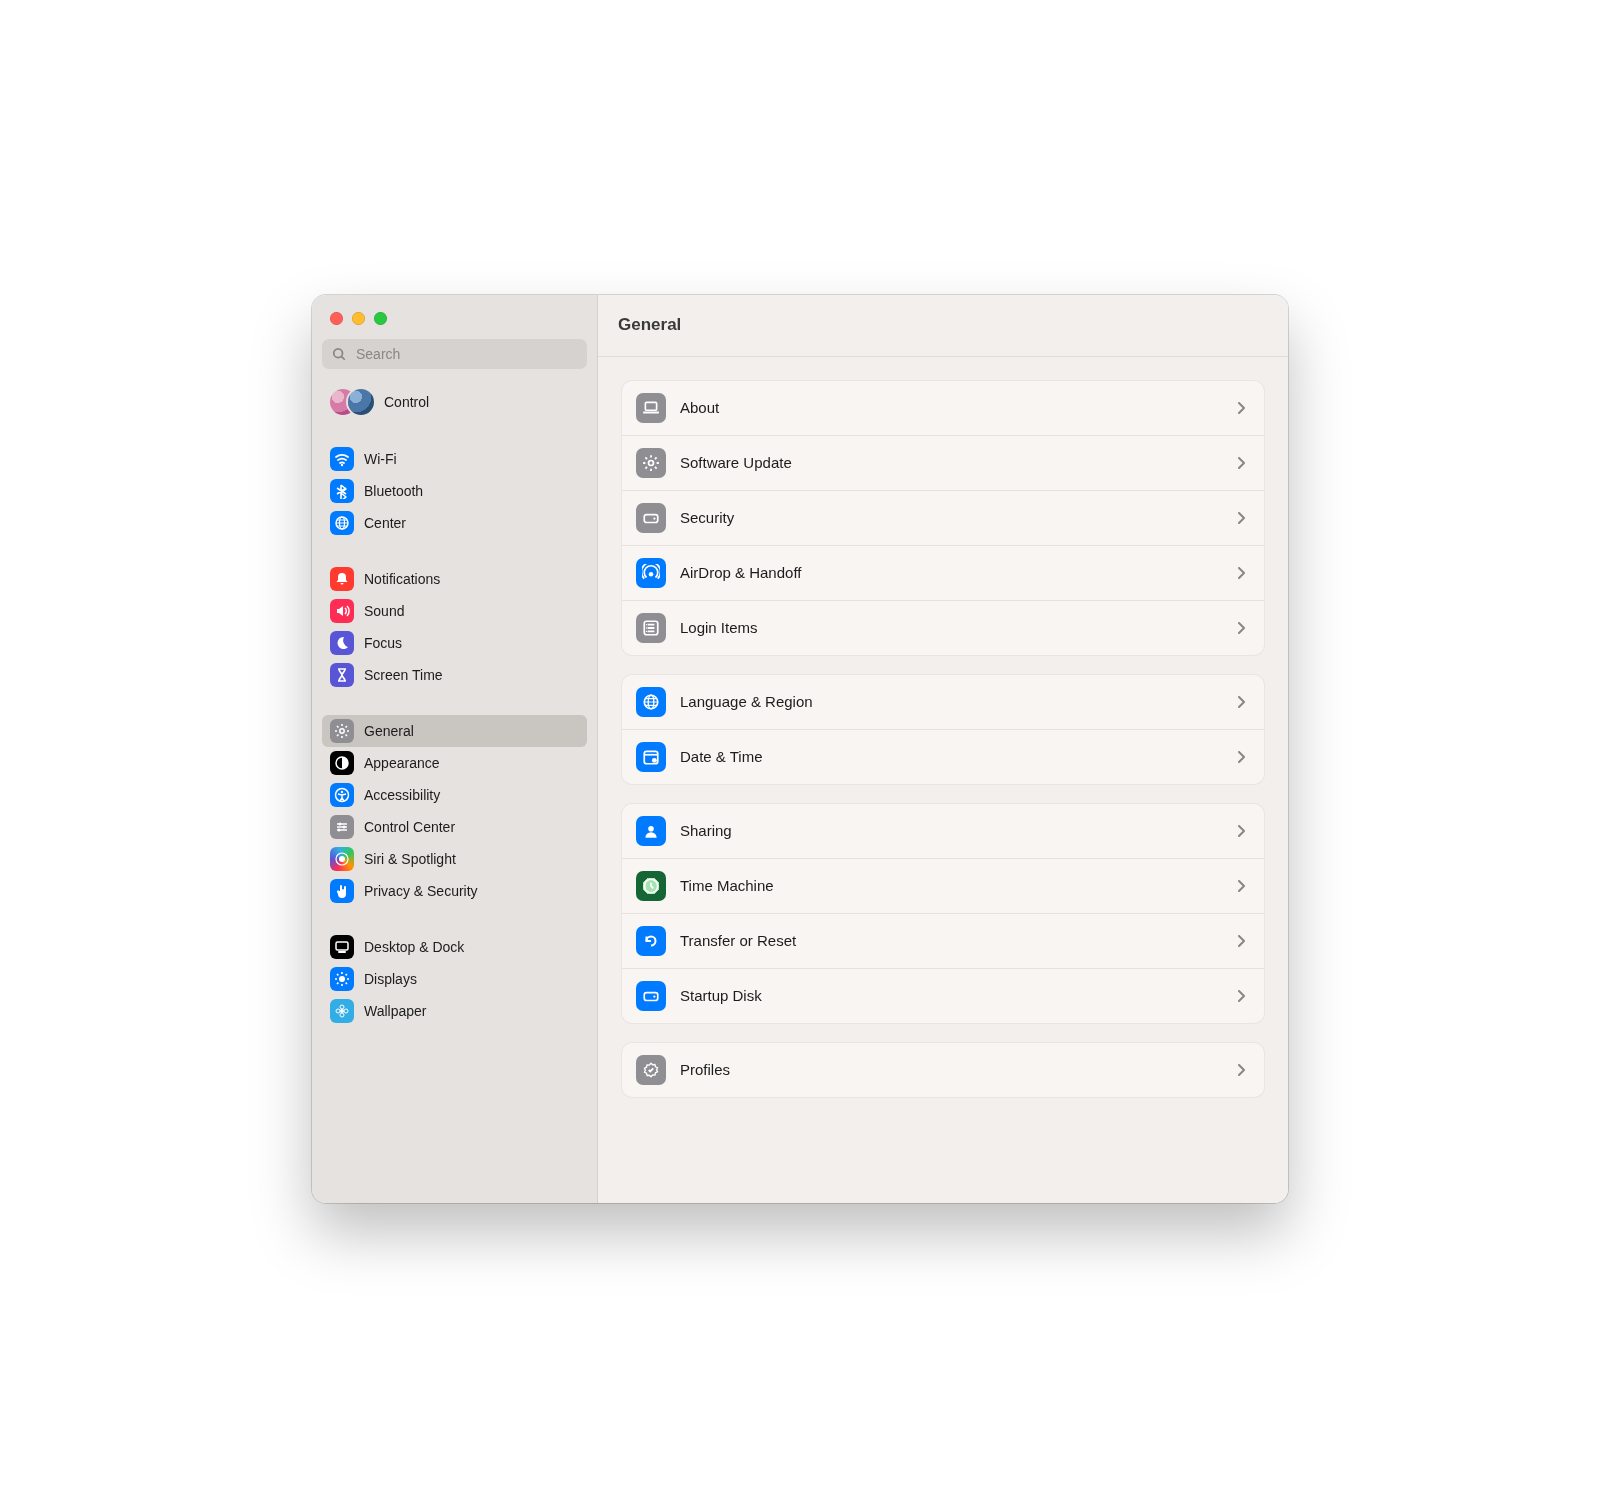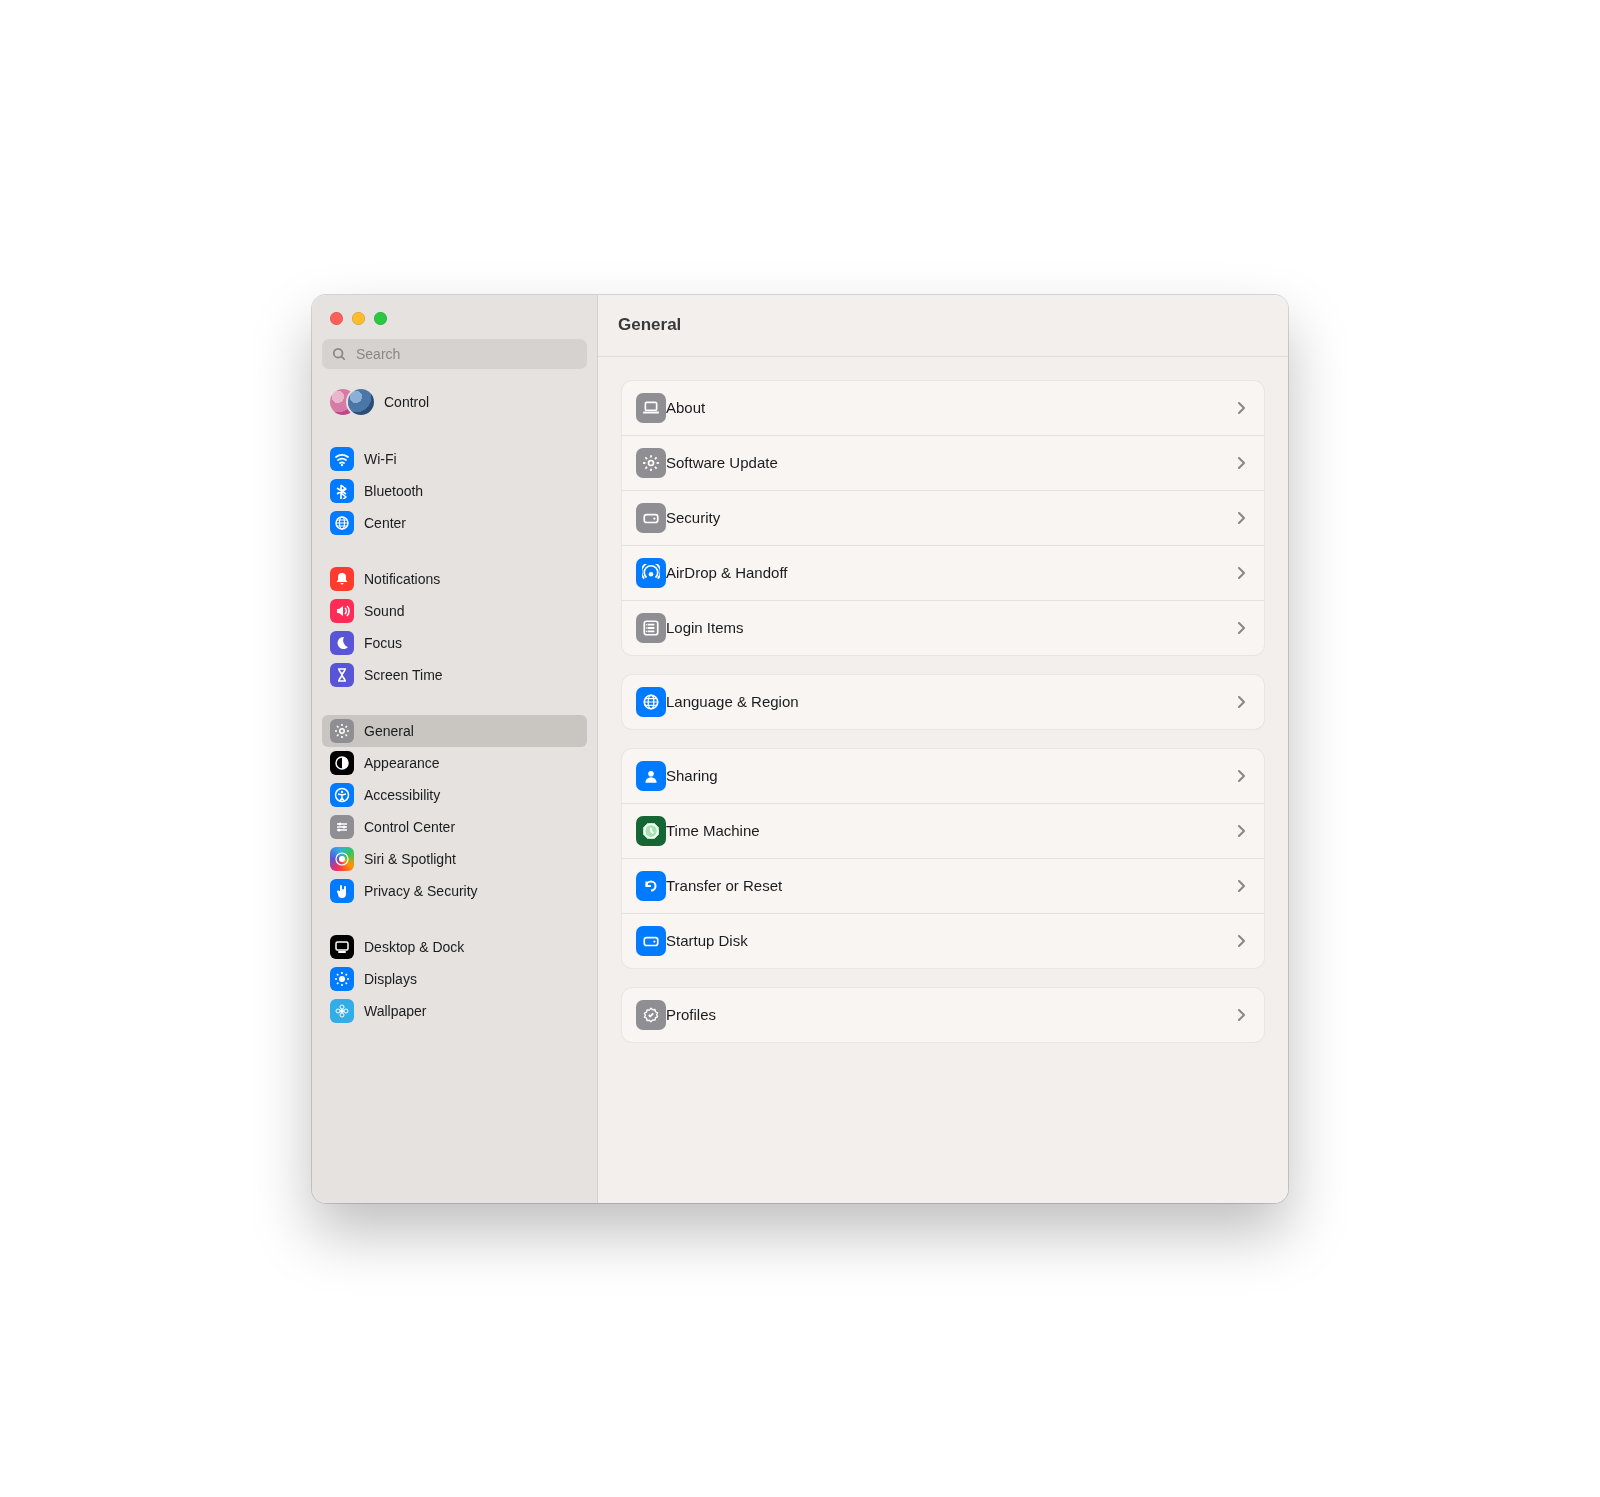--- a/index.html
+++ b/index.html
@@ -117,21 +117,21 @@
     font-size: 17px; font-weight: 700; color: #3a3a3a;
   }
   .content { flex:1; overflow:auto; padding: 24px; }
   .card {
     background: var(--card-bg);
     border-radius: 10px;
     margin-bottom: 20px;
     box-shadow: 0 0 0 1px rgba(0,0,0,.04);
   }
   .row {
-    display:flex; align-items:center; 
+    display:flex; align-items:center; gap:14px;
     padding: 12px 14px;
     border-bottom: 1px solid var(--row-border);
   }
   .row:last-child { border-bottom: none; }
   .row-icon {
     width:30px; height:30px; border-radius:7px;
     display:flex; align-items:center; justify-content:center;
     color:#fff; flex:0 0 30px;
   }
   .row-icon svg { width:18px; height:18px; }
@@ -515,20 +515,33 @@
                 <use href="#i-globe"></use>
               </svg>
             </span>
       <span class="row-label">Language &amp; Region</span>
       <span class="chevron">
               <svg viewBox="0 0 12 12">
                 <use href="#i-chevron"></use>
               </svg>
             </span>
           </div>
+          <div class="row">
+      <span class="row-icon bg-blue">
+              <svg viewBox="0 0 16 16">
+                <use href="#i-calendar"></use>
+              </svg>
+            </span>
+      <span class="row-label">Date &amp; Time</span>
+      <span class="chevron">
+              <svg viewBox="0 0 12 12">
+                <use href="#i-chevron"></use>
+              </svg>
+            </span>
+          </div>
         </div>
       <div class="card" id="gp-3">
           <div class="row">
       <span class="row-icon bg-blue">
               <svg viewBox="0 0 16 16">
                 <use href="#i-person"></use>
               </svg>
             </span>
       <span class="row-label">Sharing</span>
       <span class="chevron">

